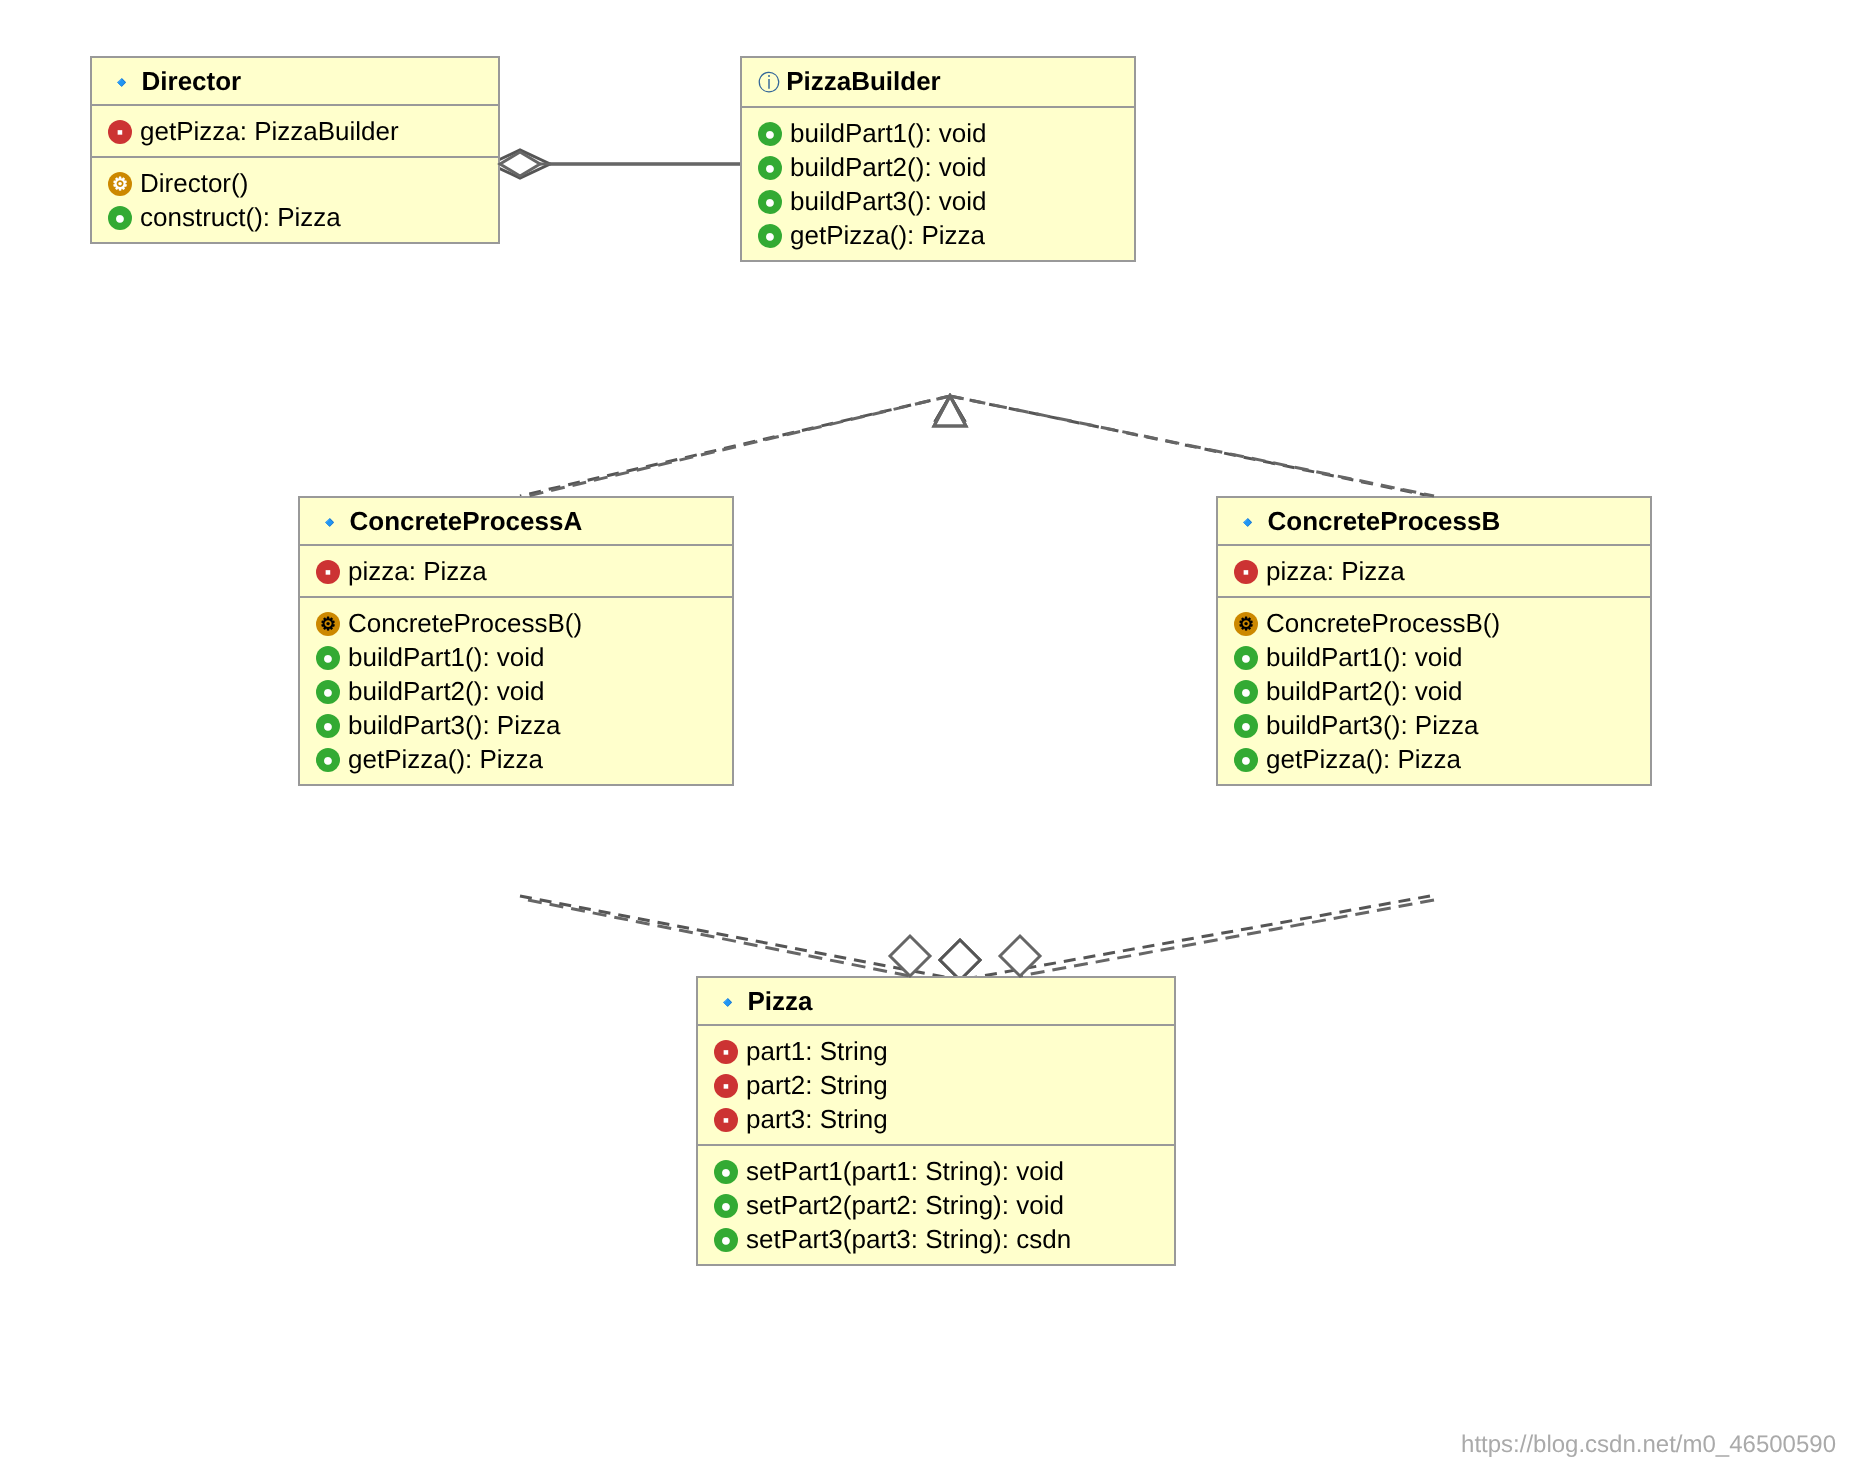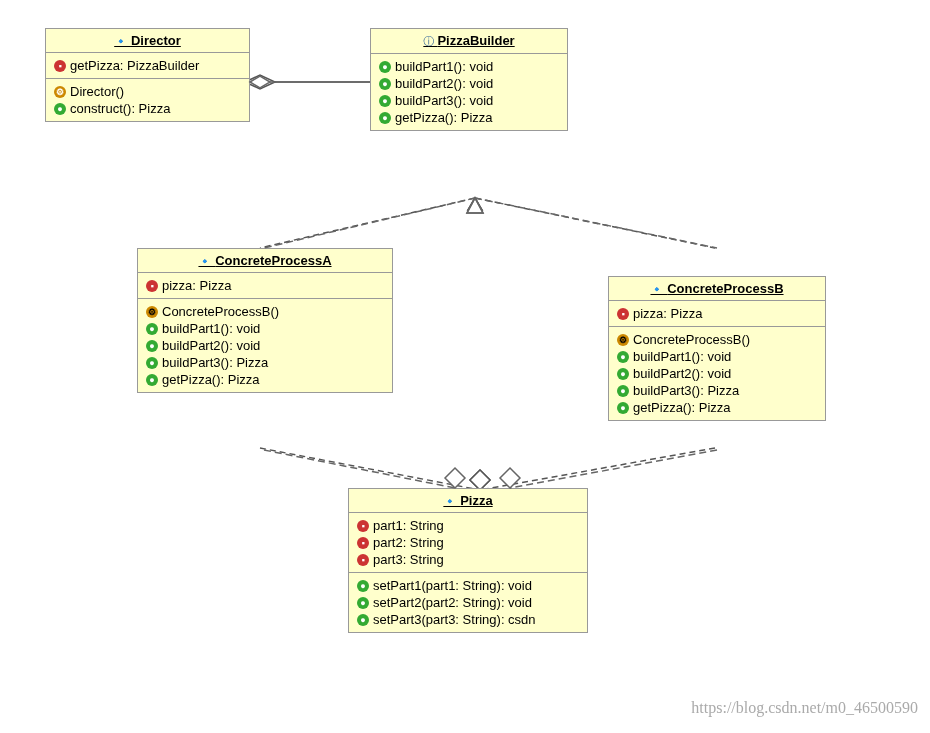--- a/index.html
+++ b/index.html
@@ -24,23 +24,21 @@
       position: absolute;
       border: 1.5px solid #999;
       background: #ffffcc;
       min-width: 160px;
     }
 
     .uml-class .class-header {
       background: #ffffcc;
       border-bottom: 1.5px solid #999;
       padding: 4px 8px;
-      text-align: center;
       font-weight: bold;
-      text-decoration: underline;
     }
 
     .uml-class .class-header .stereotype {
       font-weight: normal;
       font-size: 11px;
       color: #336699;
     }
 
     .uml-class .class-section {
       border-bottom: 1.5px solid #999;
@@ -79,25 +77,24 @@
       position: absolute;
       top: 0;
       left: 0;
       width: 930px;
       height: 733px;
       pointer-events: none;
     }
 
     .watermark {
       position: absolute;
-      bottom: 16px;
+      bottom: 4px;
       right: 12px;
       color: #aaa;
-      font-size: 16px;
-      font-family: Liberation Serif, serif;
+      font-size: 12px;
     }
   </style>
 </head>
 <body>
 
 <div class="diagram-container">
 
   <svg class="arrows">
 
     <line x1="275" y1="82" x2="370" y2="82" stroke="#555" stroke-width="1.5" stroke-dasharray="none"></line>
@@ -158,21 +155,21 @@
         <span class="visibility-icon vis-public">●</span>
         <span>buildPart3(): void</span>
       </div>
       <div class="member">
         <span class="visibility-icon vis-public">●</span>
         <span>getPizza(): Pizza</span>
       </div>
     </div>
   </div>
 
-  <div class="uml-class" style="left:137px; top:248px; width:256px;">
+  <div class="uml-class" style="left:149px; top:248px; width:218px;">
     <div class="class-header">
       <span class="stereotype" style="color:#33aa33;">🔹 </span><span>ConcreteProcessA</span>
     </div>
     <div class="class-section">
       <div class="member">
         <span class="visibility-icon vis-private">▪</span>
         <span>pizza: Pizza</span>
       </div>
     </div>
     <div class="class-section">
@@ -192,21 +189,21 @@
         <span class="visibility-icon vis-public">●</span>
         <span>buildPart3(): Pizza</span>
       </div>
       <div class="member">
         <span class="visibility-icon vis-public">●</span>
         <span>getPizza(): Pizza</span>
       </div>
     </div>
   </div>
 
-  <div class="uml-class" style="left:608px; top:248px; width:218px;margin-top:28px;">
+  <div class="uml-class" style="left:608px; top:248px; width:218px;">
     <div class="class-header">
       <span class="stereotype" style="color:#33aa33;">🔹 </span><span>ConcreteProcessB</span>
     </div>
     <div class="class-section">
       <div class="member">
         <span class="visibility-icon vis-private">▪</span>
         <span>pizza: Pizza</span>
       </div>
     </div>
     <div class="class-section">

